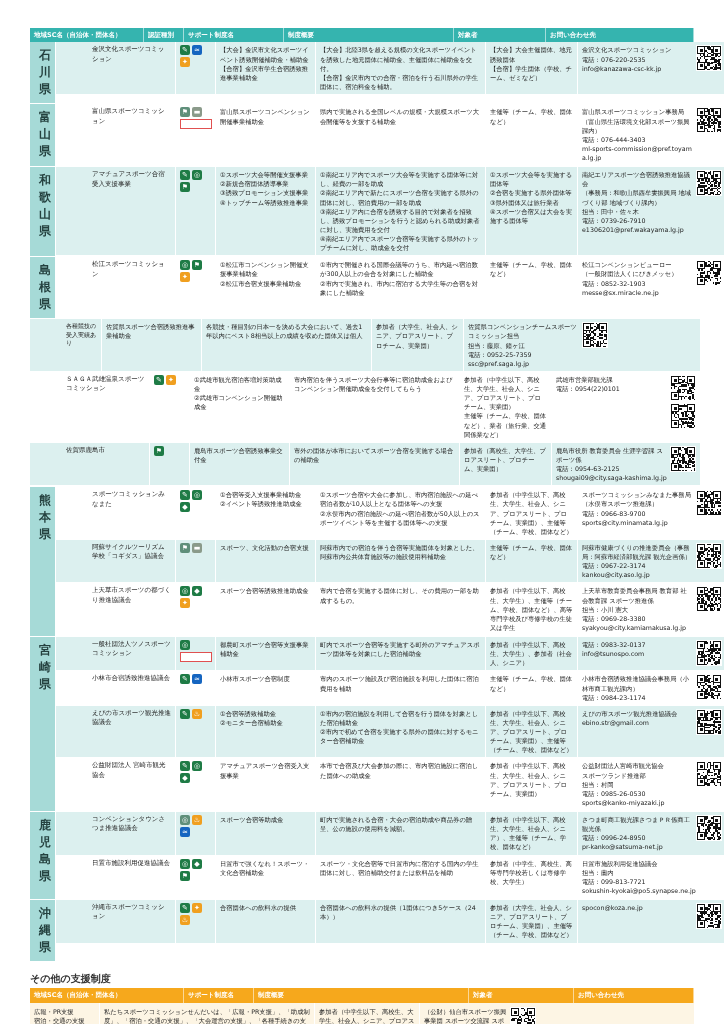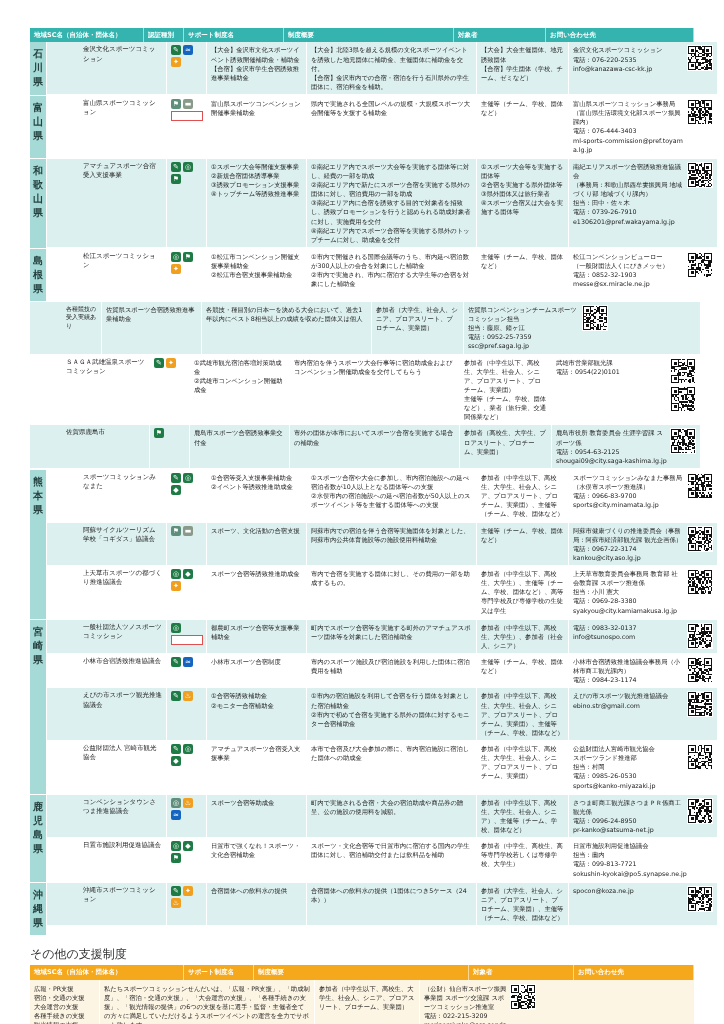--- a/index.html
+++ b/index.html
@@ -5,41 +5,41 @@
   html,body{margin:0;padding:0;}
   body{width:724px;height:1024px;background:#ffffff;font-family:"DejaVu Sans","Liberation Sans",sans-serif;color:#222;overflow:hidden;}
   .page{padding:28px 30px 0 30px;box-sizing:border-box;}
   .tbl{width:664px;}
   
   .hdr{display:flex;background:#35b4af;color:#fff;font-size:6.5px;font-weight:bold;line-height:1.3;}
   .hdr>div{padding:3px 4px;box-sizing:border-box;border-right:1px solid rgba(255,255,255,.55);}
   .h1{width:114px;} .h2{width:40px;} .h3{width:100px;} .h4{width:170px;} .h5{width:92px;} .h6{width:148px;border-right:none;}
   
   .group{display:flex;border-bottom:1px solid #fff;}
-  .pref{width:26px;background:#a6dad7;font-size:10px;font-weight:bold;padding:5px 3px;box-sizing:border-box;border-right:1px solid #fff;color:#24413f;}
+  .pref{width:26px;background:#a6dad7;font-size:12px;font-weight:bold;padding:5px 9px;box-sizing:border-box;border-right:1px solid #fff;color:#24413f;}
   .grows{flex:1;display:flex;flex-direction:column;}
   .row{display:flex;font-size:6.3px;line-height:1.45;border-bottom:1px solid #fff;background:#fff;padding-left:32px;}
   .row.alt{background:#dcf0ef;}
   .row>div{padding:3px 4px;box-sizing:border-box;border-right:1px solid #fff;}
   .c-name{width:88px;font-size:6.5px;}
   .c-icons{width:40px;}
   .c-support{width:100px;}
   .c-desc{width:170px;}
   .c-target{width:92px;}
   .c-contact{width:148px;border-right:none !important;display:flex;gap:3px;align-items:flex-start;}
   .ctext{flex:1;word-break:break-all;}
   .pre{white-space:pre-line;}
   .iconwrap{display:flex;flex-wrap:wrap;gap:2px;}
   .sicon{width:10px;height:10px;border-radius:2px;color:#fff;font-size:7px;line-height:10px;display:inline-flex;align-items:center;justify-content:center;flex:0 0 auto;}
   .badge{display:inline-block;border:1px solid #e05050;background:#fff;width:30px;height:8px;margin-top:2px;}
   .inote{font-size:6px;line-height:1.4;}
   .qr{width:26px;height:26px;flex:0 0 auto;background:#fff;padding:1px;box-sizing:border-box;}
   .qrcol{display:flex;flex-direction:column;gap:2px;}
   
-  .other-title{margin:10px 0 2px 0;font-size:12px;font-weight:normal;color:#333;}
+  .other-title{margin:10px 0 2px 0;font-size:10px;font-weight:bold;color:#333;}
   .ohdr{display:flex;background:#f6a81c;color:#fff;font-size:6.5px;font-weight:bold;}
   .ohdr>div{padding:3px 4px;box-sizing:border-box;border-right:1px solid rgba(255,255,255,.55);}
   .o1{width:154px;} .o2{width:70px;} .o3{width:215px;} .o4{width:105px;} .o5{width:120px;border-right:none;}
   .orow{display:flex;font-size:6.3px;line-height:1.45;border-bottom:1px solid #fff;background:#fdf5e4;}
   .orow.alt{background:#fae9c8;}
   .orow>div{padding:4px;box-sizing:border-box;border-right:1px solid #fff;}
   .oc1{width:154px;font-size:6.5px;} .oc2{width:70px;} .oc3{width:215px;} .oc4{width:105px;}
   .oc5{width:120px;border-right:none !important;display:flex;gap:3px;align-items:flex-start;}
 </style>
 </head>

